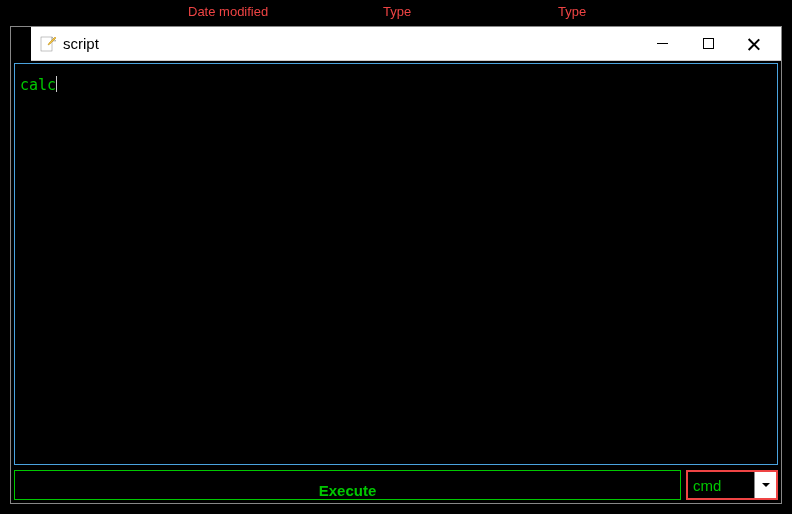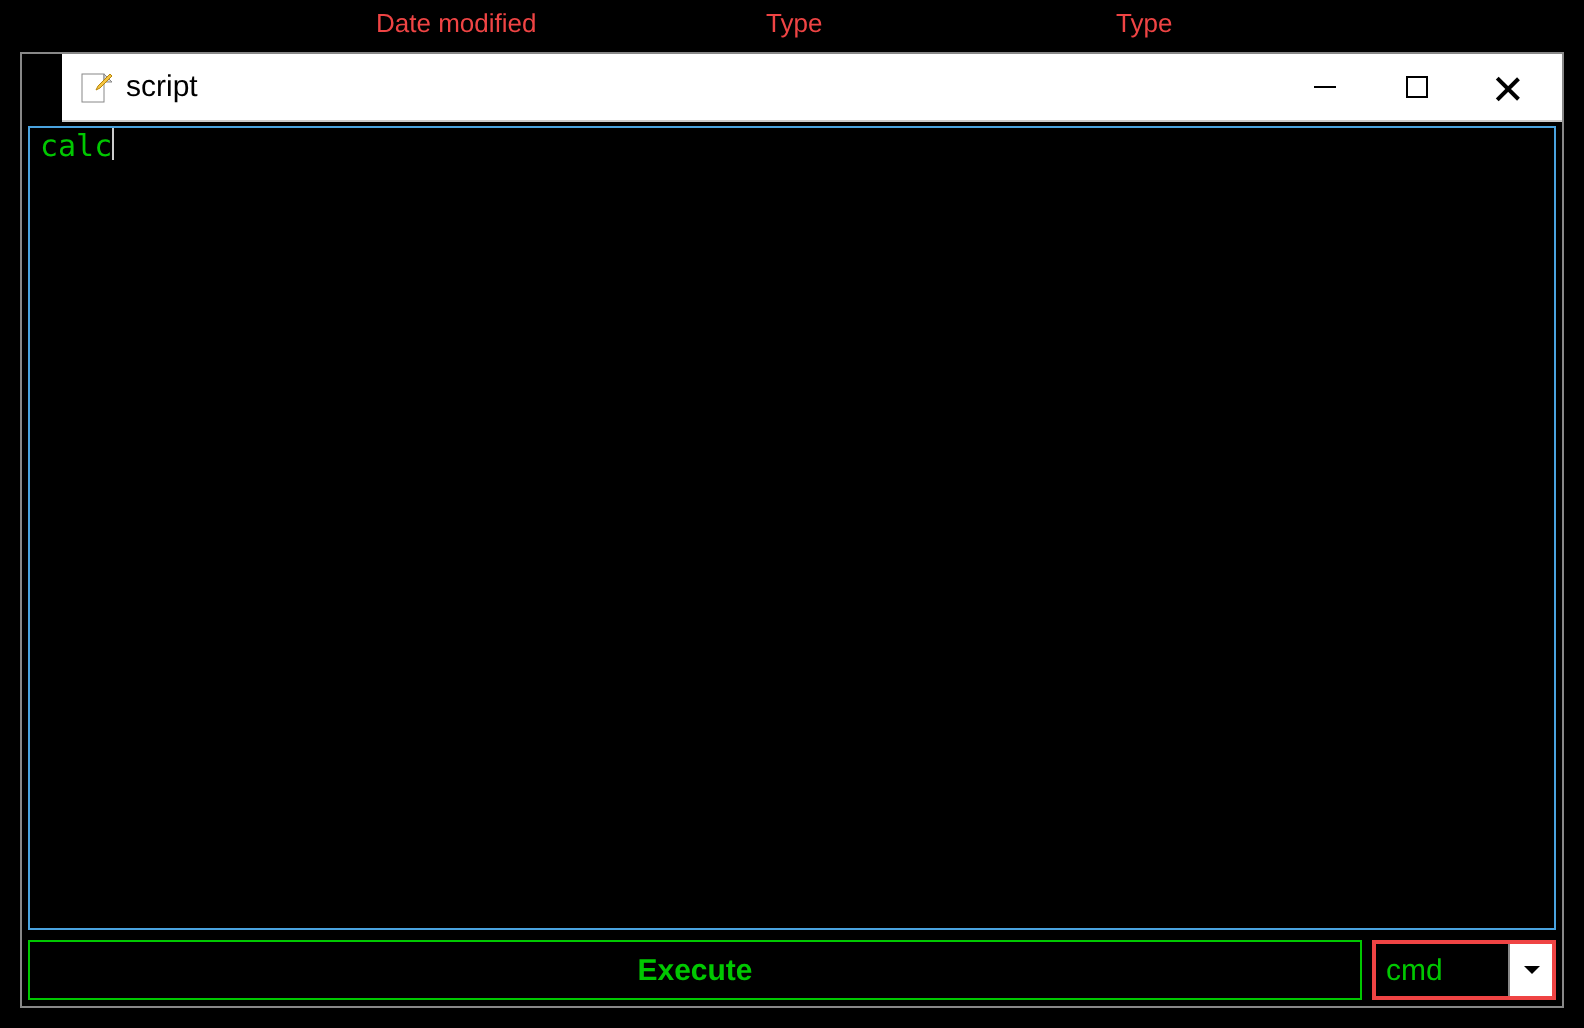--- a/index.html
+++ b/index.html
@@ -107,21 +107,21 @@
       background: #000;
       padding: 2px 3px 3px 3px;
       display: flex;
       flex-direction: column;
       gap: 5px;
     }
     .script-editor {
       flex: 1;
       background: #000;
       border: 1px solid #4aa3df;
-      padding: 0 5px;
+      padding: 12px 5px;
       font-family: 'Consolas', monospace;
       font-size: 15px;
       color: #00c800;
       position: relative;
     }
     .script-text {
       display: inline;
     }
     .cursor {
       display: inline-block;
@@ -139,21 +139,21 @@
       height: 30px;
       display: flex;
       gap: 5px;
     }
     .execute-btn {
       flex: 1;
       background: #000;
       border: 1px solid #00c800;
       color: #00c800;
       display: flex;
-      align-items: center;
+      align-items: flex-end;
       justify-content: center;
       font-family: 'Segoe UI', Tahoma, sans-serif;
       font-size: 15px;
       font-weight: 600;
       cursor: pointer;
     }
     .mode-select {
       width: 92px;
       height: 30px;
       background: #000;

